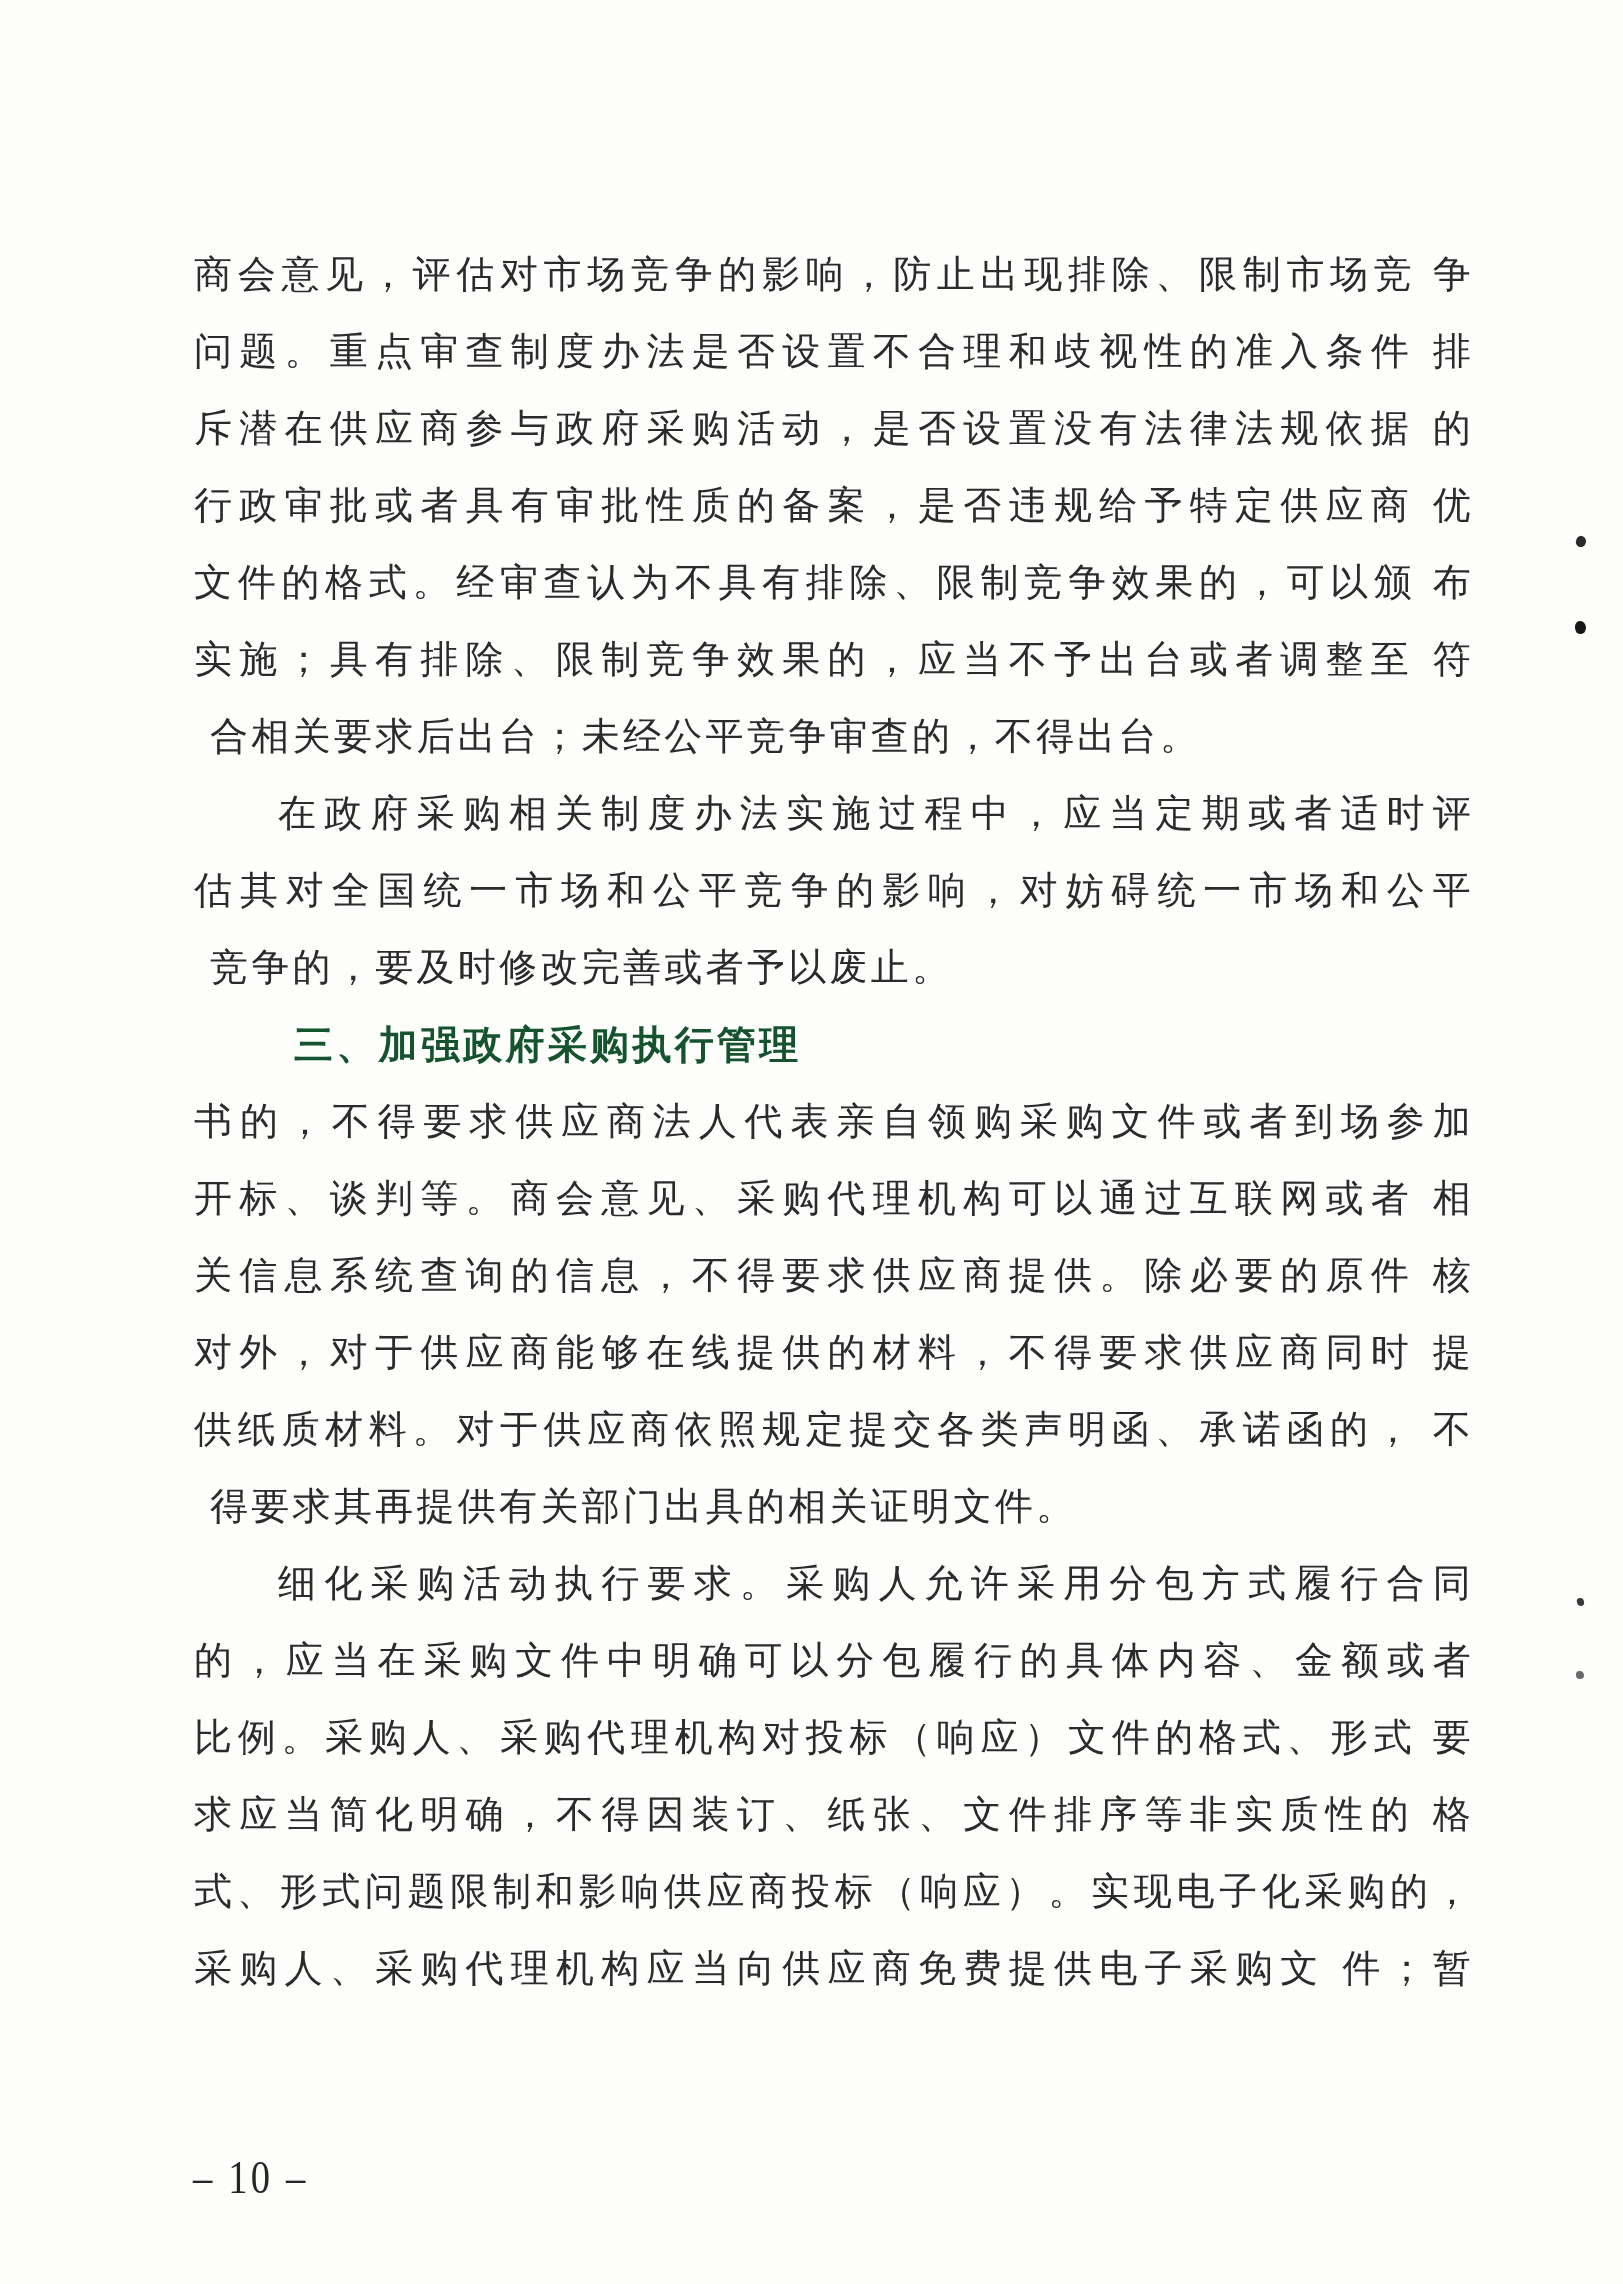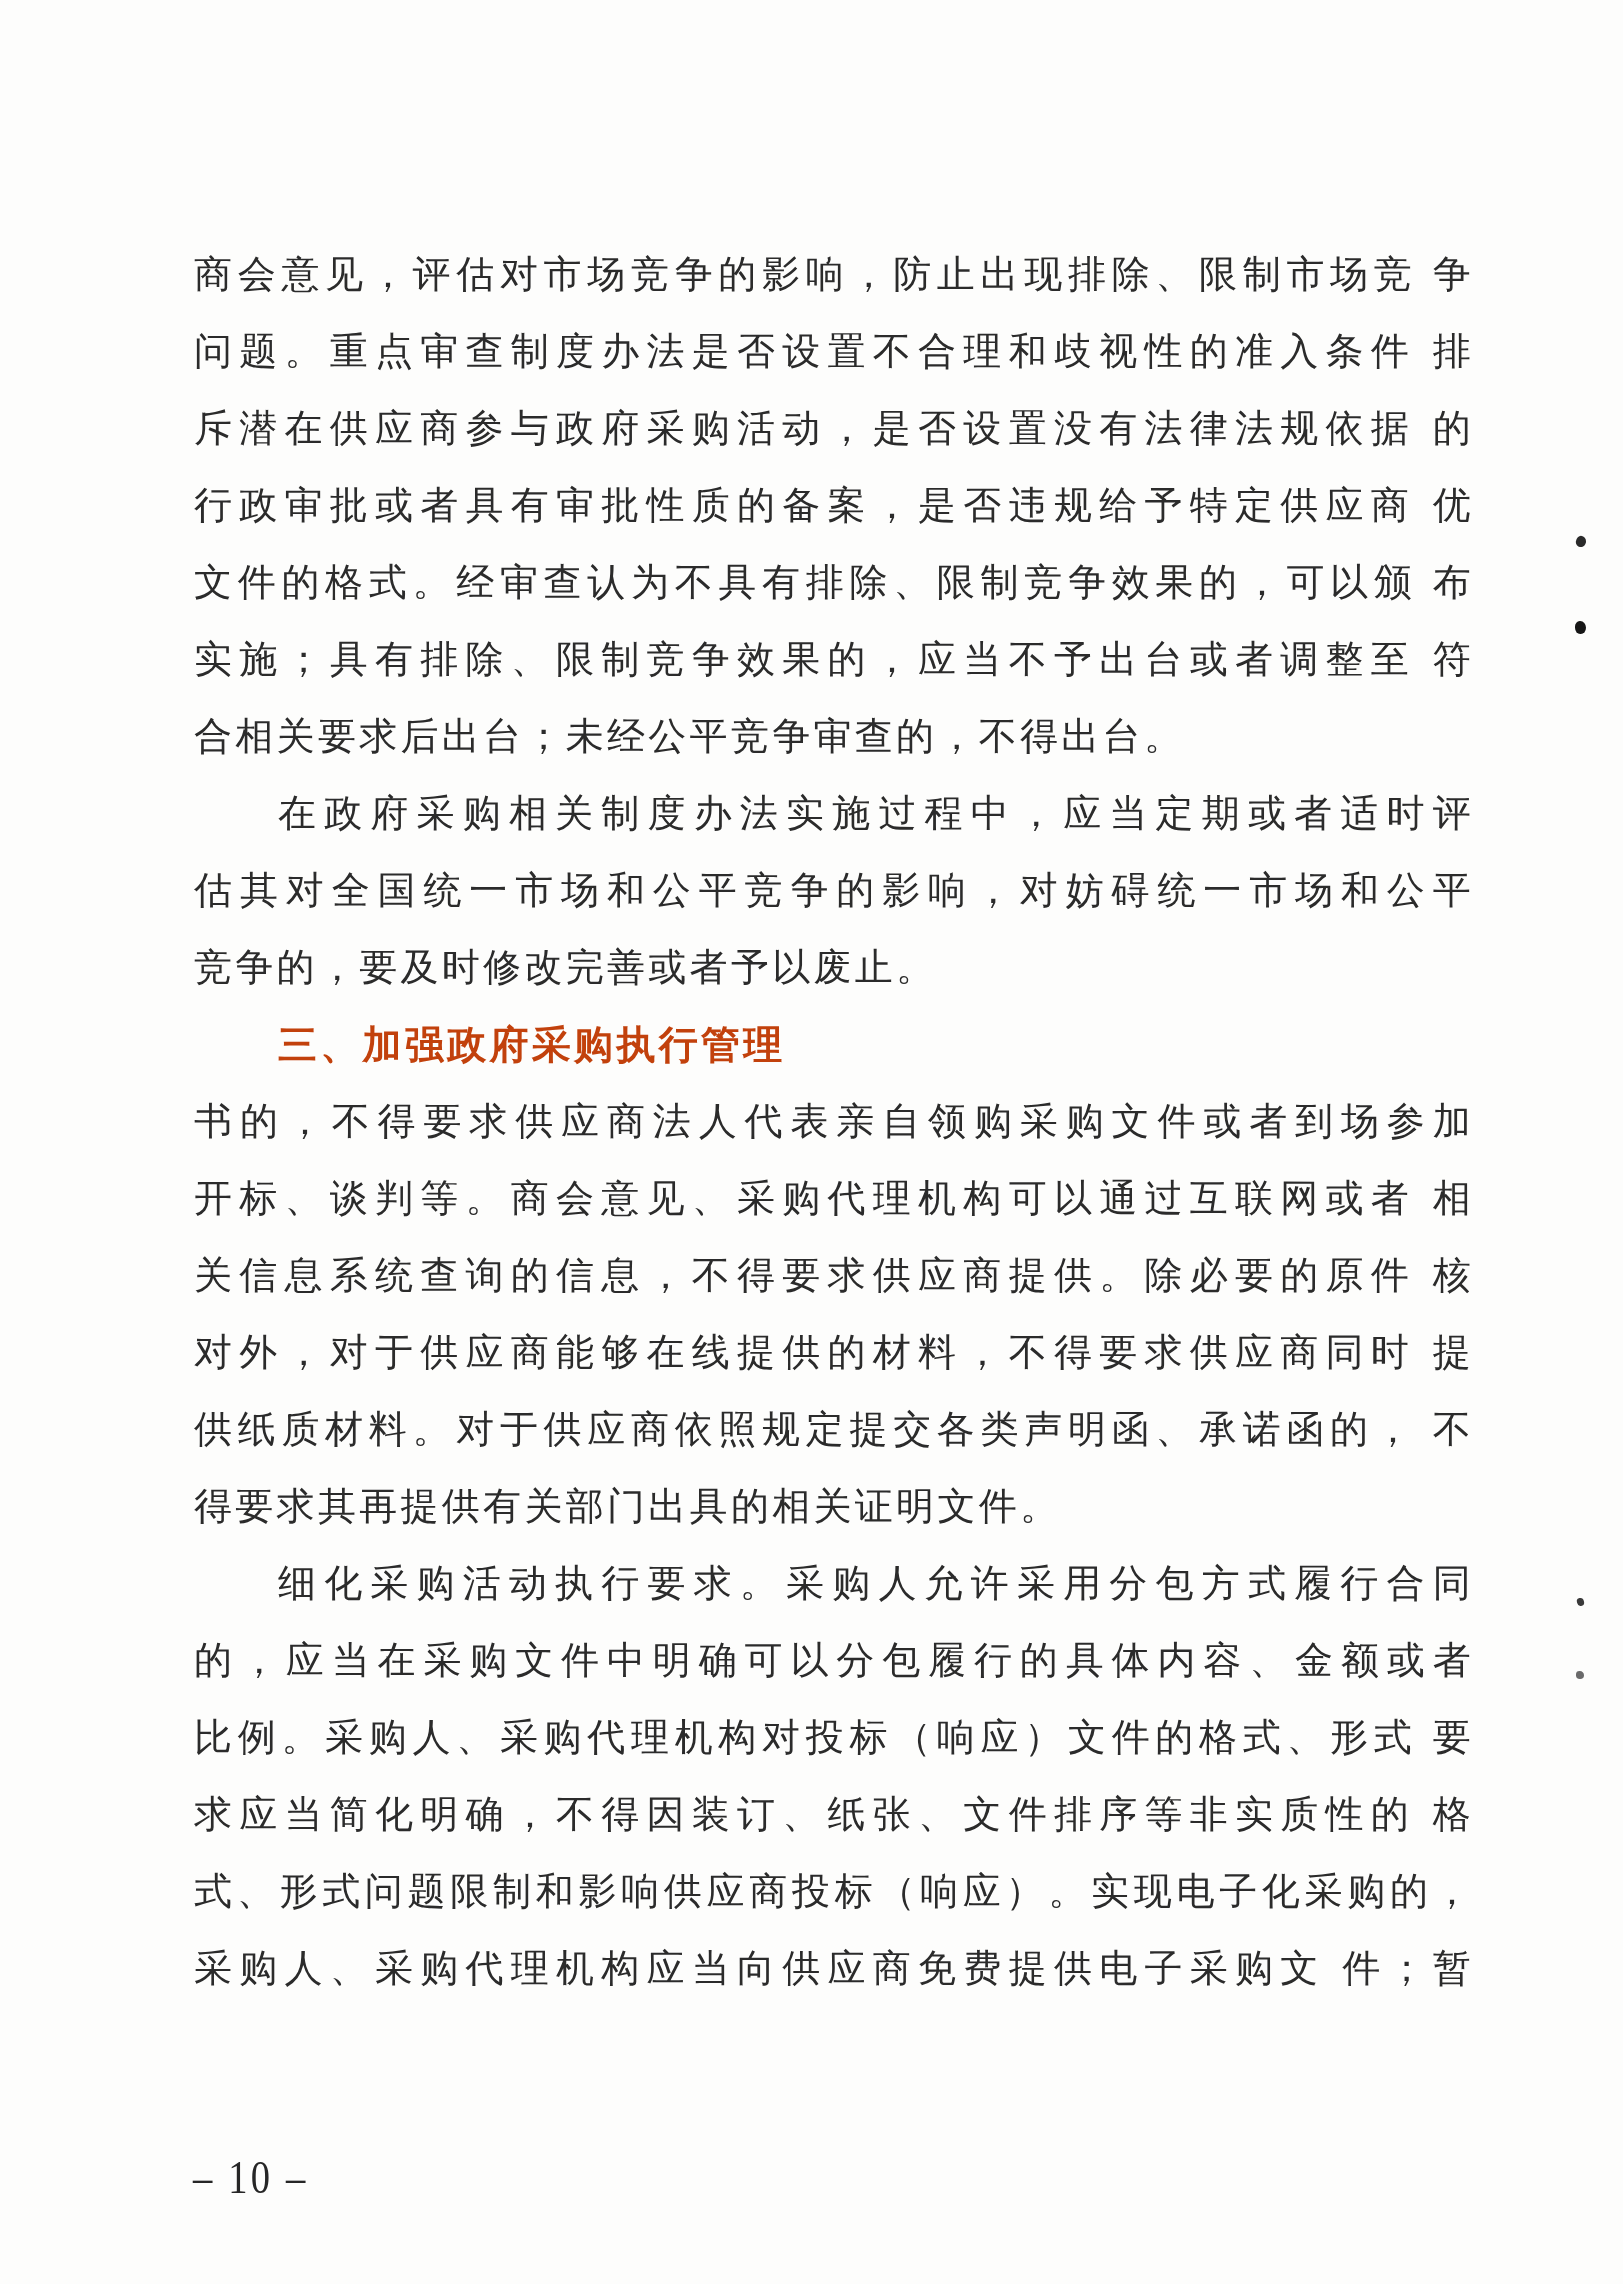--- a/index.html
+++ b/index.html
@@ -27,27 +27,28 @@
       font-size: 38px;
       letter-spacing: 3.3px;
       color: #2b2b2b;
       text-align: justify;
       text-align-last: justify;
       font-family: "Liberation Serif", "DejaVu Serif", serif;
     }
     .line.flush {
       text-align: left;
       text-align-last: left;
+      margin-left: 16px;
     }
     .line.indent {
       text-indent: 84px;
     }
     .line.heading {
       font-weight: bold;
-      color: #c2410c;
+      color: #14532d;
       font-family: "Liberation Sans", "DejaVu Sans", sans-serif;
       font-size: 39px;
     }
     .pagenum {
       position: absolute;
       left: 193px;
       top: 2154px;
       font-size: 47px;
       line-height: 47px;
       letter-spacing: 3.9px;

